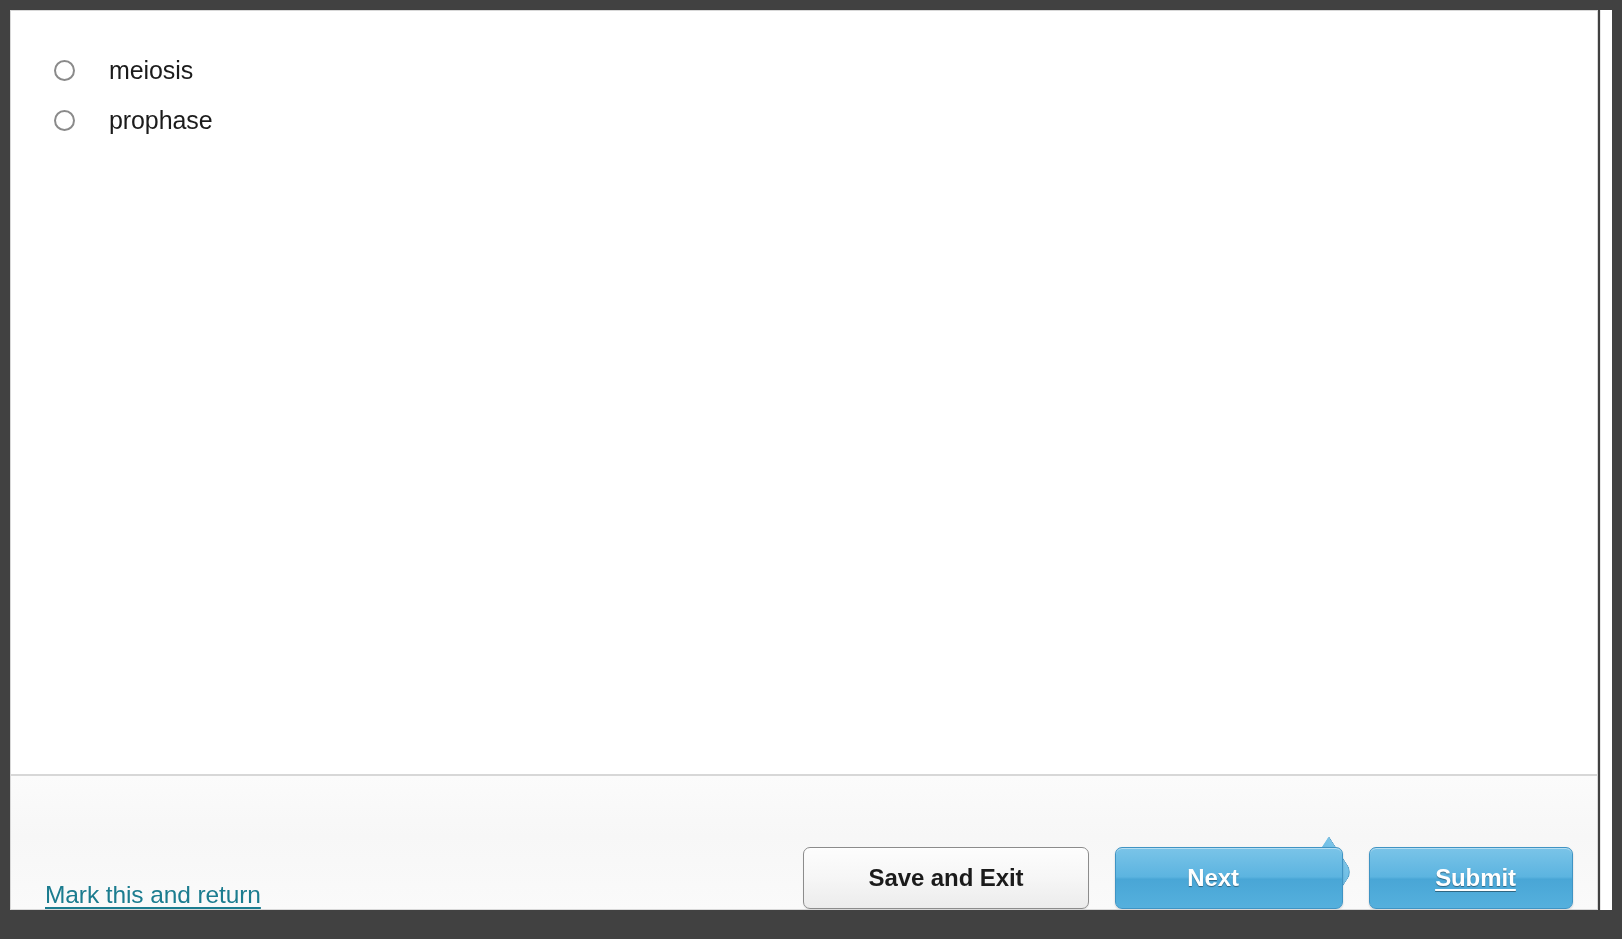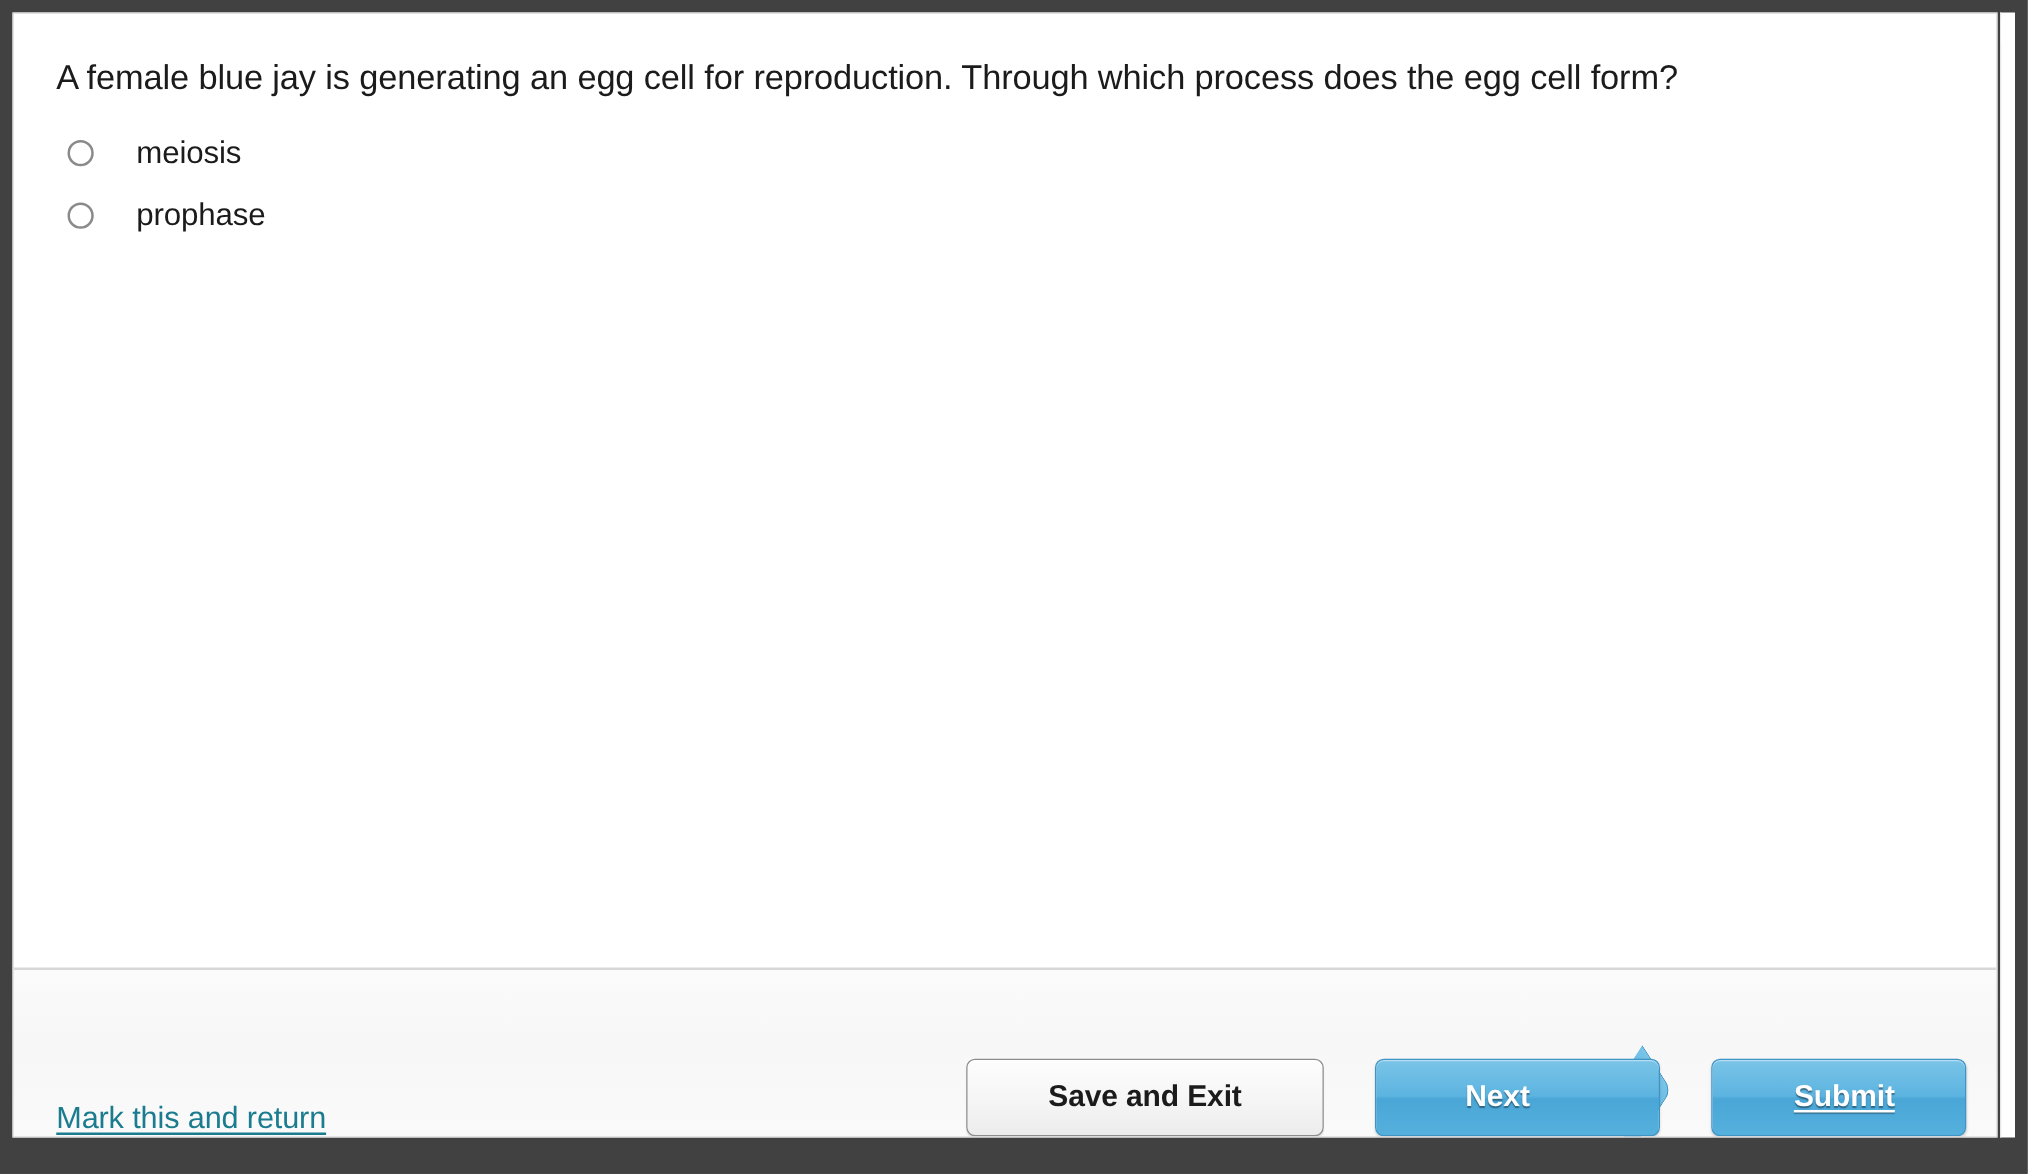--- a/index.html
+++ b/index.html
@@ -121,21 +121,21 @@
     text-decoration: underline;
     text-underline-offset: 4px;
     cursor: pointer;
     letter-spacing: -0.1px;
   }
 
   #footer-actions {
     margin-left: auto;
     display: flex;
     align-items: center;
-    gap: 41px;
+    gap: 26px;
   }
 
   
   #save-exit-button {
     width: 286px;
     height: 62px;
     border: 1px solid #8c8c8c;
     border-radius: 7px;
     background: linear-gradient(to bottom, #fdfdfd 0%, #f6f6f6 50%, #ececec 100%);
     color: #1b1b1b;
@@ -216,21 +216,20 @@
 </style>
 </head>
 <body>
 
 <div id="viewport">
 
   <div id="page-panel">
 
     <div id="question-body">
 
-      <p id="question-text">A female blue jay is generating an egg cell for reproduction. Through which process does the egg cell form?</p>
 
       <ul id="answer-list">
 
         <li class="answer-row">
           <span class="radio-dot"></span>
           <span class="answer-label">meiosis</span>
         </li>
 
 
 

